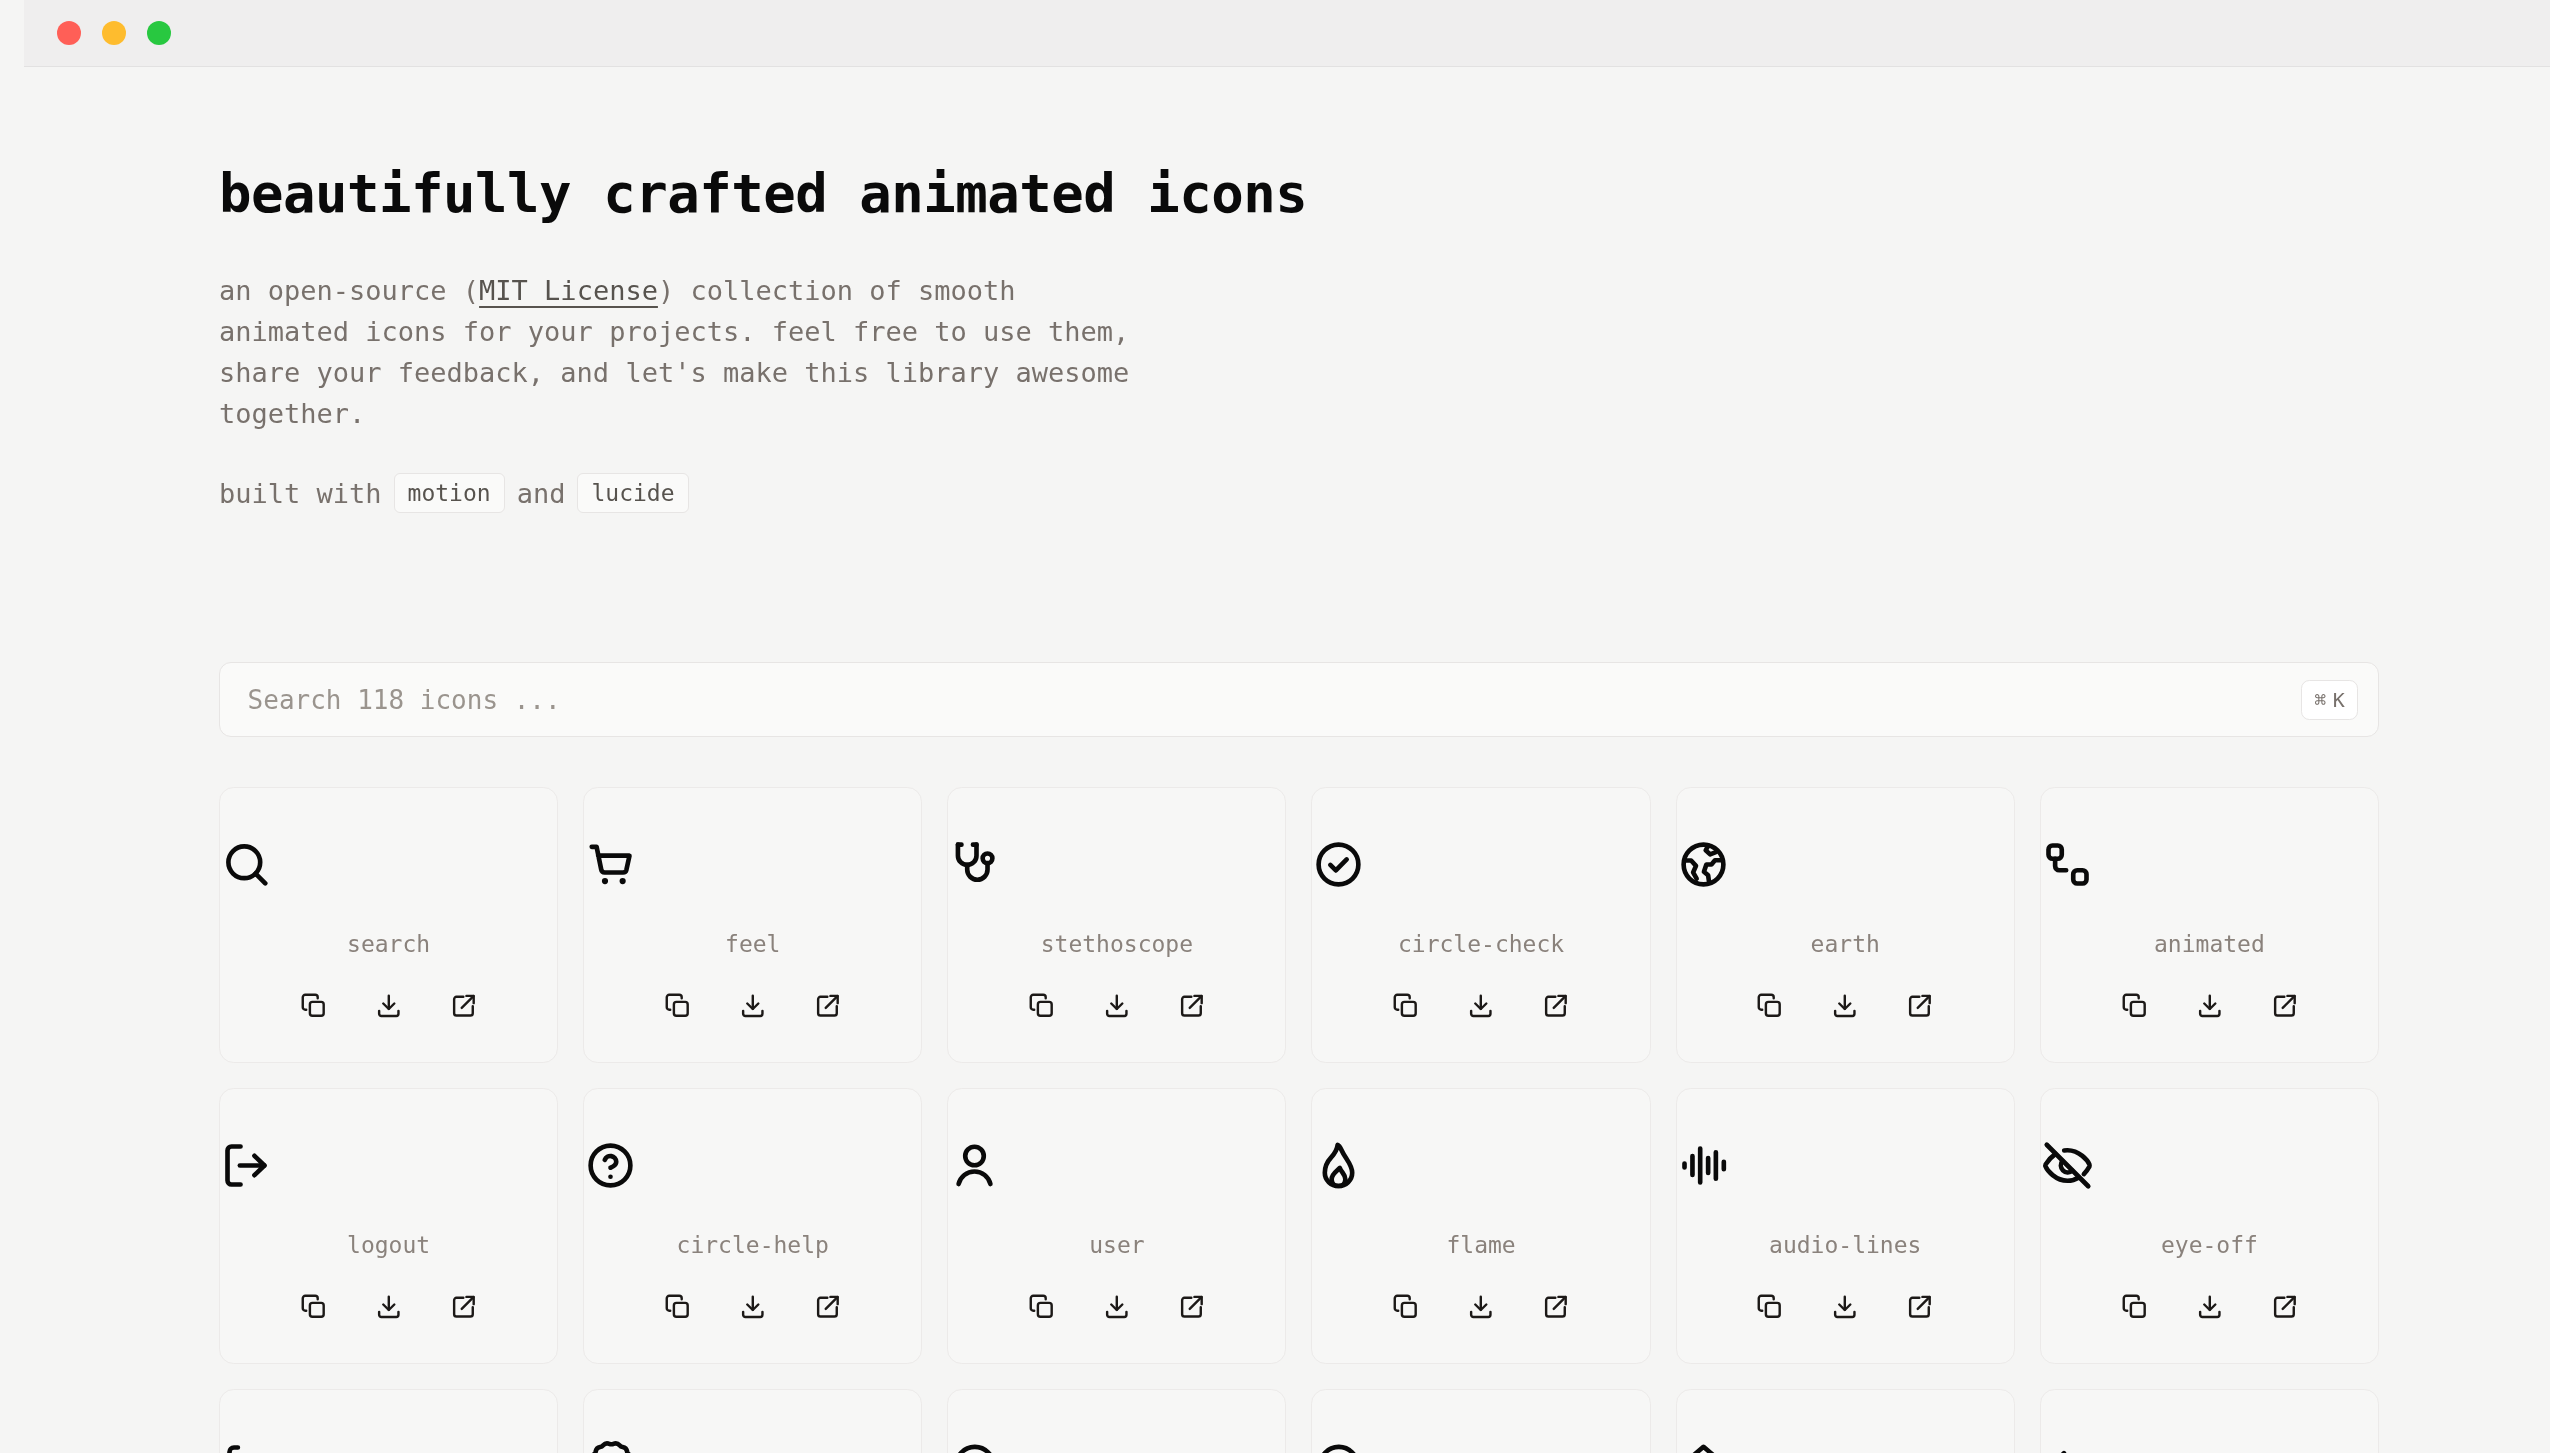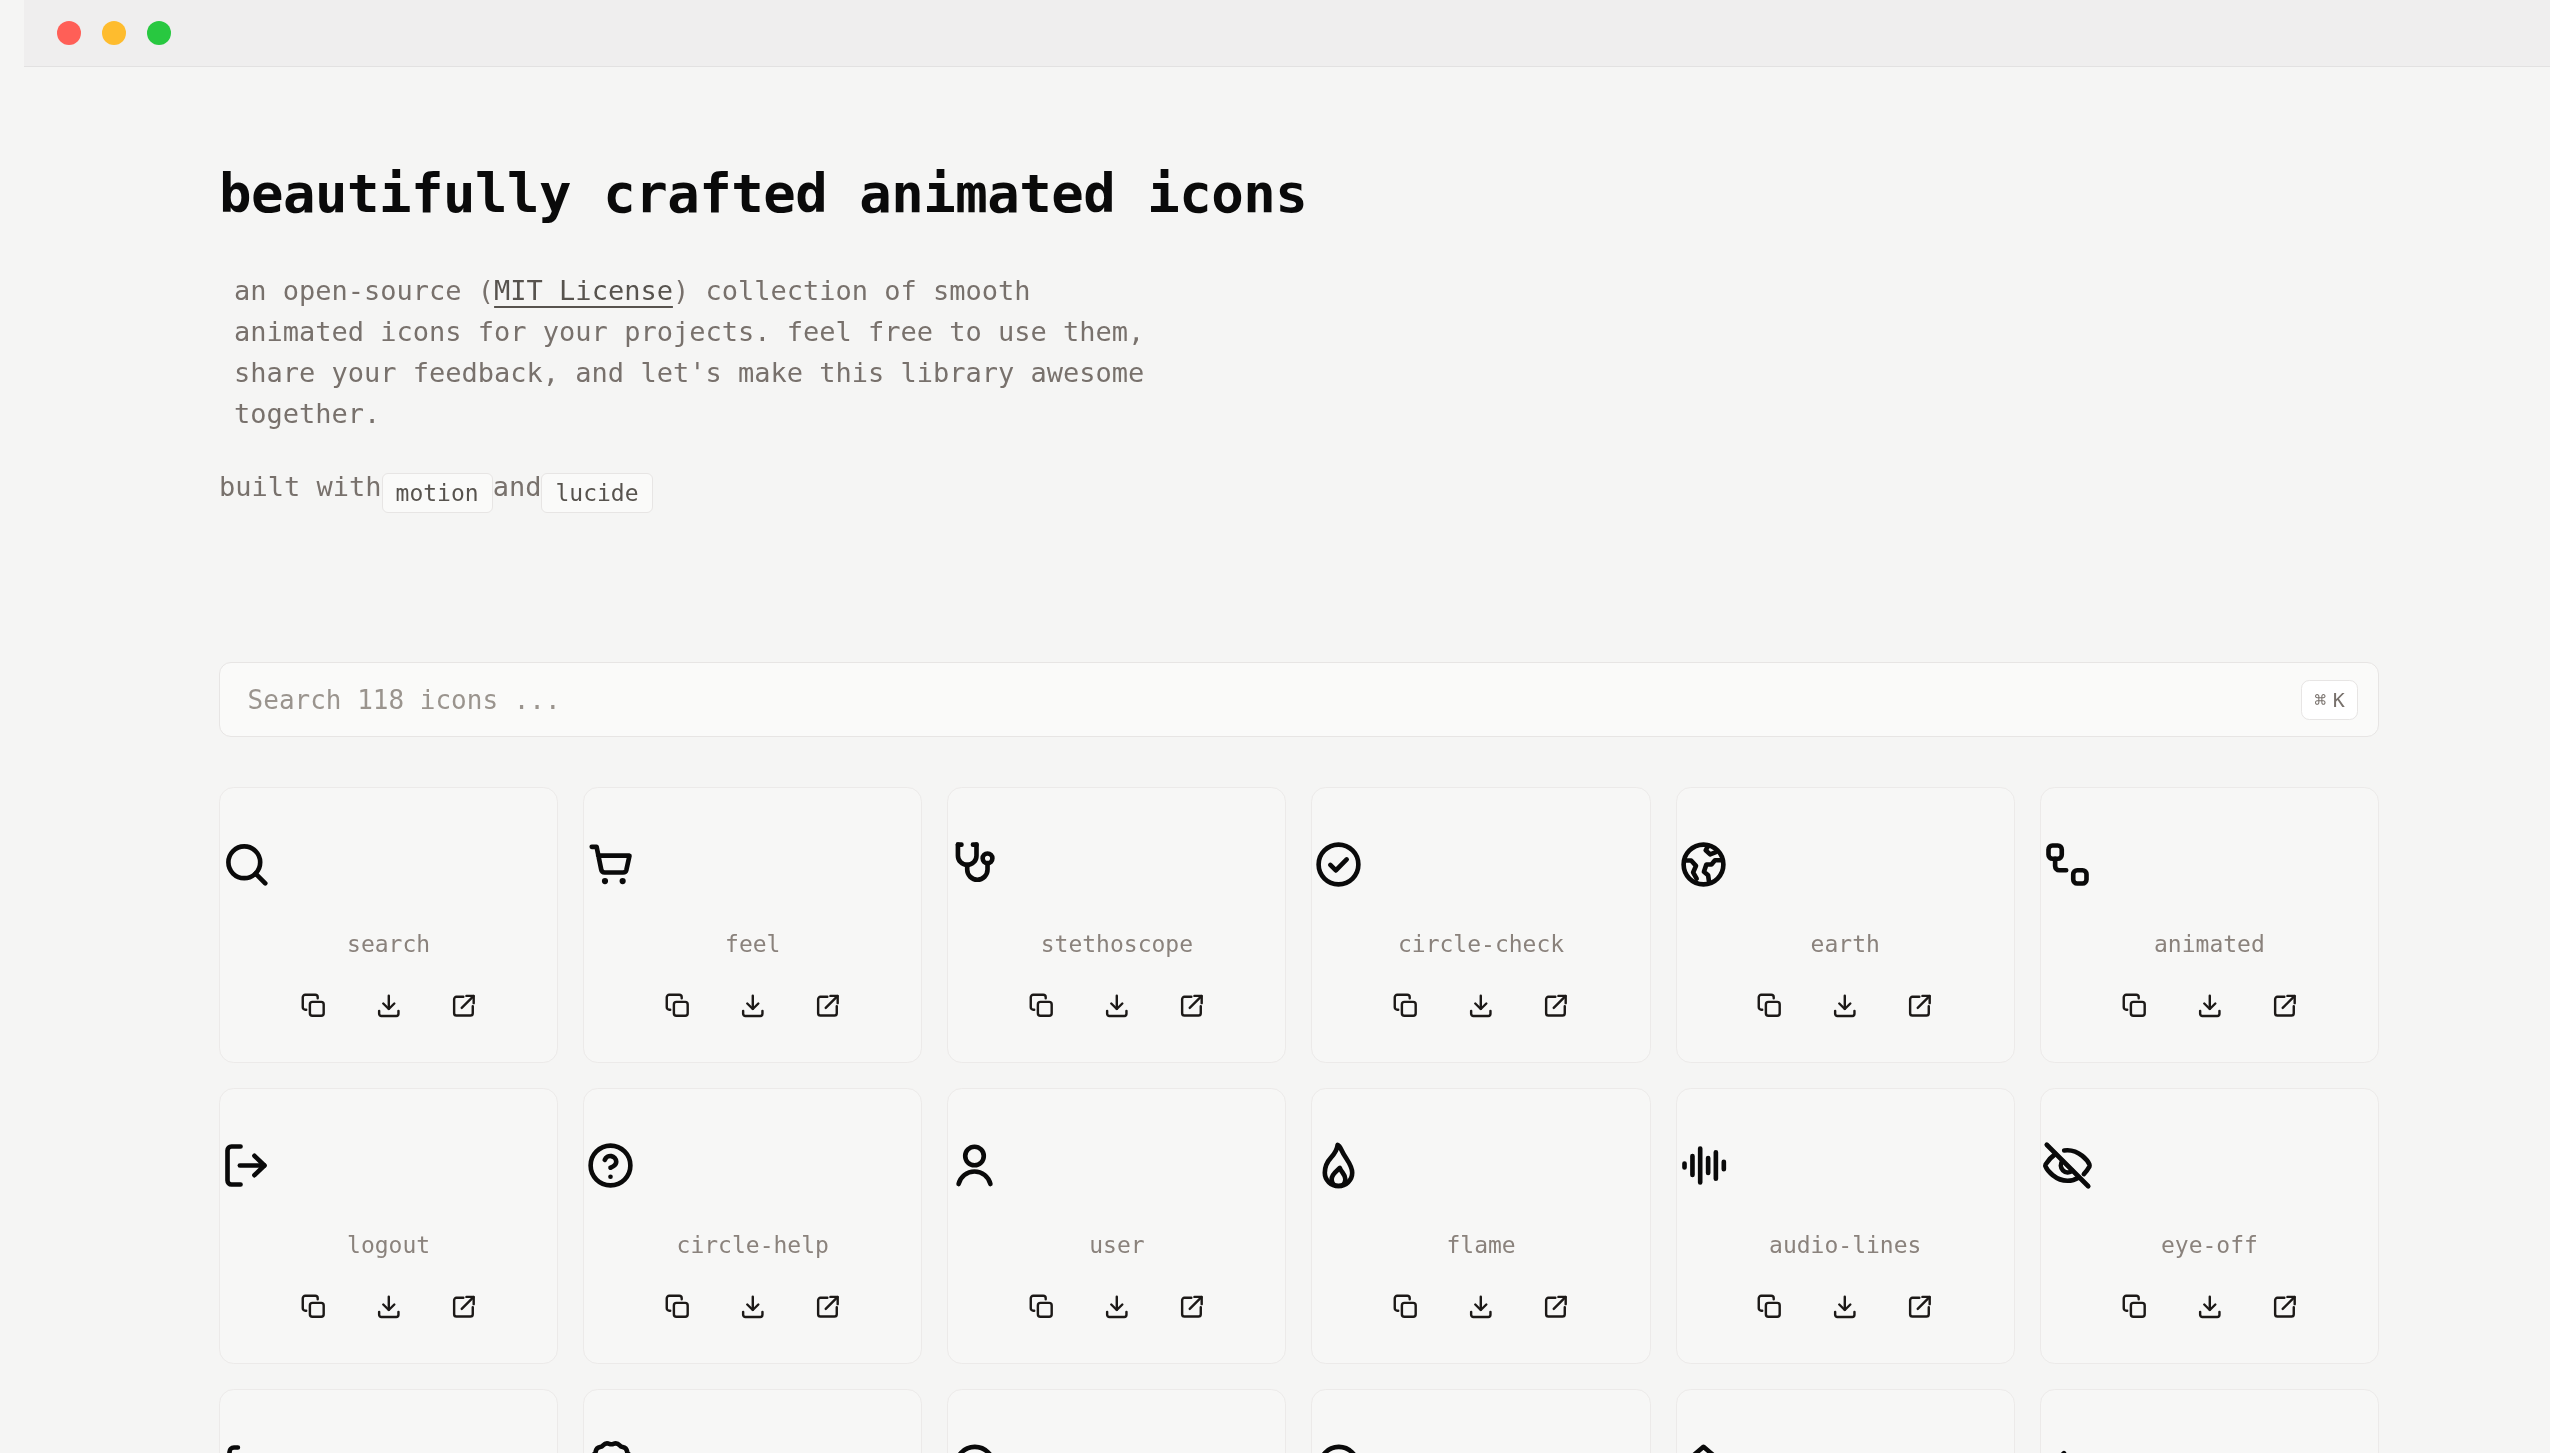--- a/index.html
+++ b/index.html
@@ -69,35 +69,36 @@
     line-height: 1.15;
     white-space: nowrap;
   }
 
   .hero-desc {
     margin-top: 45px;
     font-size: 27px;
     line-height: 1.52;
     color: #78716c;
     max-width: 919px;
-    margin-left: 15px;
   }
 
   .hero-desc .lnk {
     color: #57534e;
     text-decoration: underline;
     text-underline-offset: 6.4px;
     text-decoration-thickness: 1.8px;
   }
 
   .built-with {
     margin-top: 39px;
     font-size: 27px;
     color: #78716c;
     display: flex;
+    align-items: center;
+    gap: 12px;
     line-height: 1;
   }
 
   .pill {
     display: inline-flex;
     align-items: center;
     justify-content: center;
     height: 40px;
     padding: 0 13px;
     border: 1.8px solid #e7e5e4;

